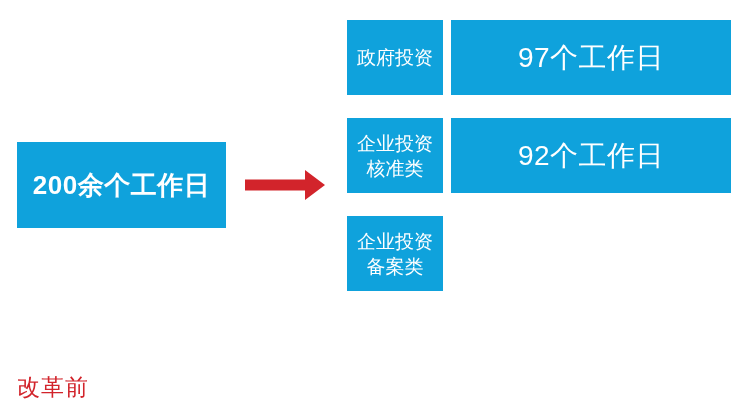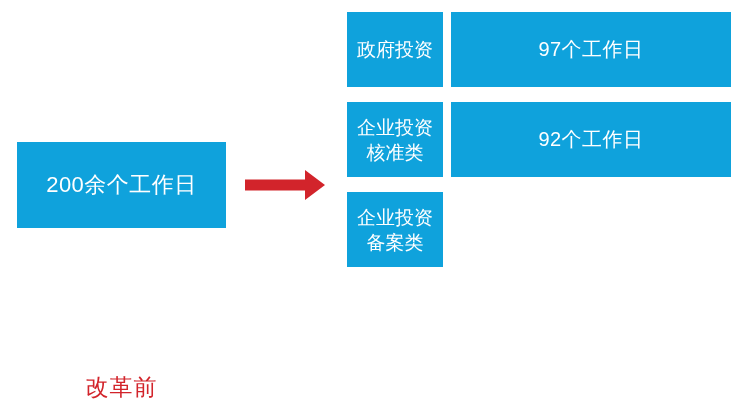--- a/index.html
+++ b/index.html
@@ -26,23 +26,24 @@
     position: absolute;
     left: 17px;
     top: 142px;
     width: 209px;
     height: 86px;
     background: var(--blue);
     color: var(--box-text);
     display: flex;
     align-items: center;
     justify-content: center;
-    font-size: 22px;
+    font-size: 26px;
     letter-spacing: 0.5px;
     text-align: center;
+    font-weight: bold;
   }
   
   .arrow-svg {
     position: absolute;
     left: 245px;
     top: 169px;
     width: 80px;
     height: 32px;
   }
   
@@ -52,20 +53,21 @@
     top: 12px;
     width: 384px;
     display: flex;
     flex-direction: column;
     gap: 15px;
   }
   .after-row {
     display: flex;
     gap: 8px;
     height: 75px;
+    margin-top: 8px;
   }
   .category-box {
     width: 96px;
     height: 75px;
     background: var(--blue);
     color: var(--box-text);
     display: flex;
     flex-direction: column;
     align-items: center;
     justify-content: center;
@@ -74,32 +76,31 @@
     text-align: center;
   }
   .value-box {
     width: 280px;
     height: 75px;
     background: var(--blue);
     color: var(--box-text);
     display: flex;
     align-items: center;
     justify-content: center;
-    font-size: 20px;
+    font-size: 28px;
     letter-spacing: 0.5px;
     text-align: center;
   }
   
   .caption {
     position: absolute;
     top: 372px;
     height: 26px;
     color: var(--red);
     font-size: 23px;
-    text-align: center;
     letter-spacing: 1px;
   }
   .caption-before {
     left: 17px;
     width: 209px;
   }
   .caption-after {
     left: 347px;
     width: 384px;
   }

